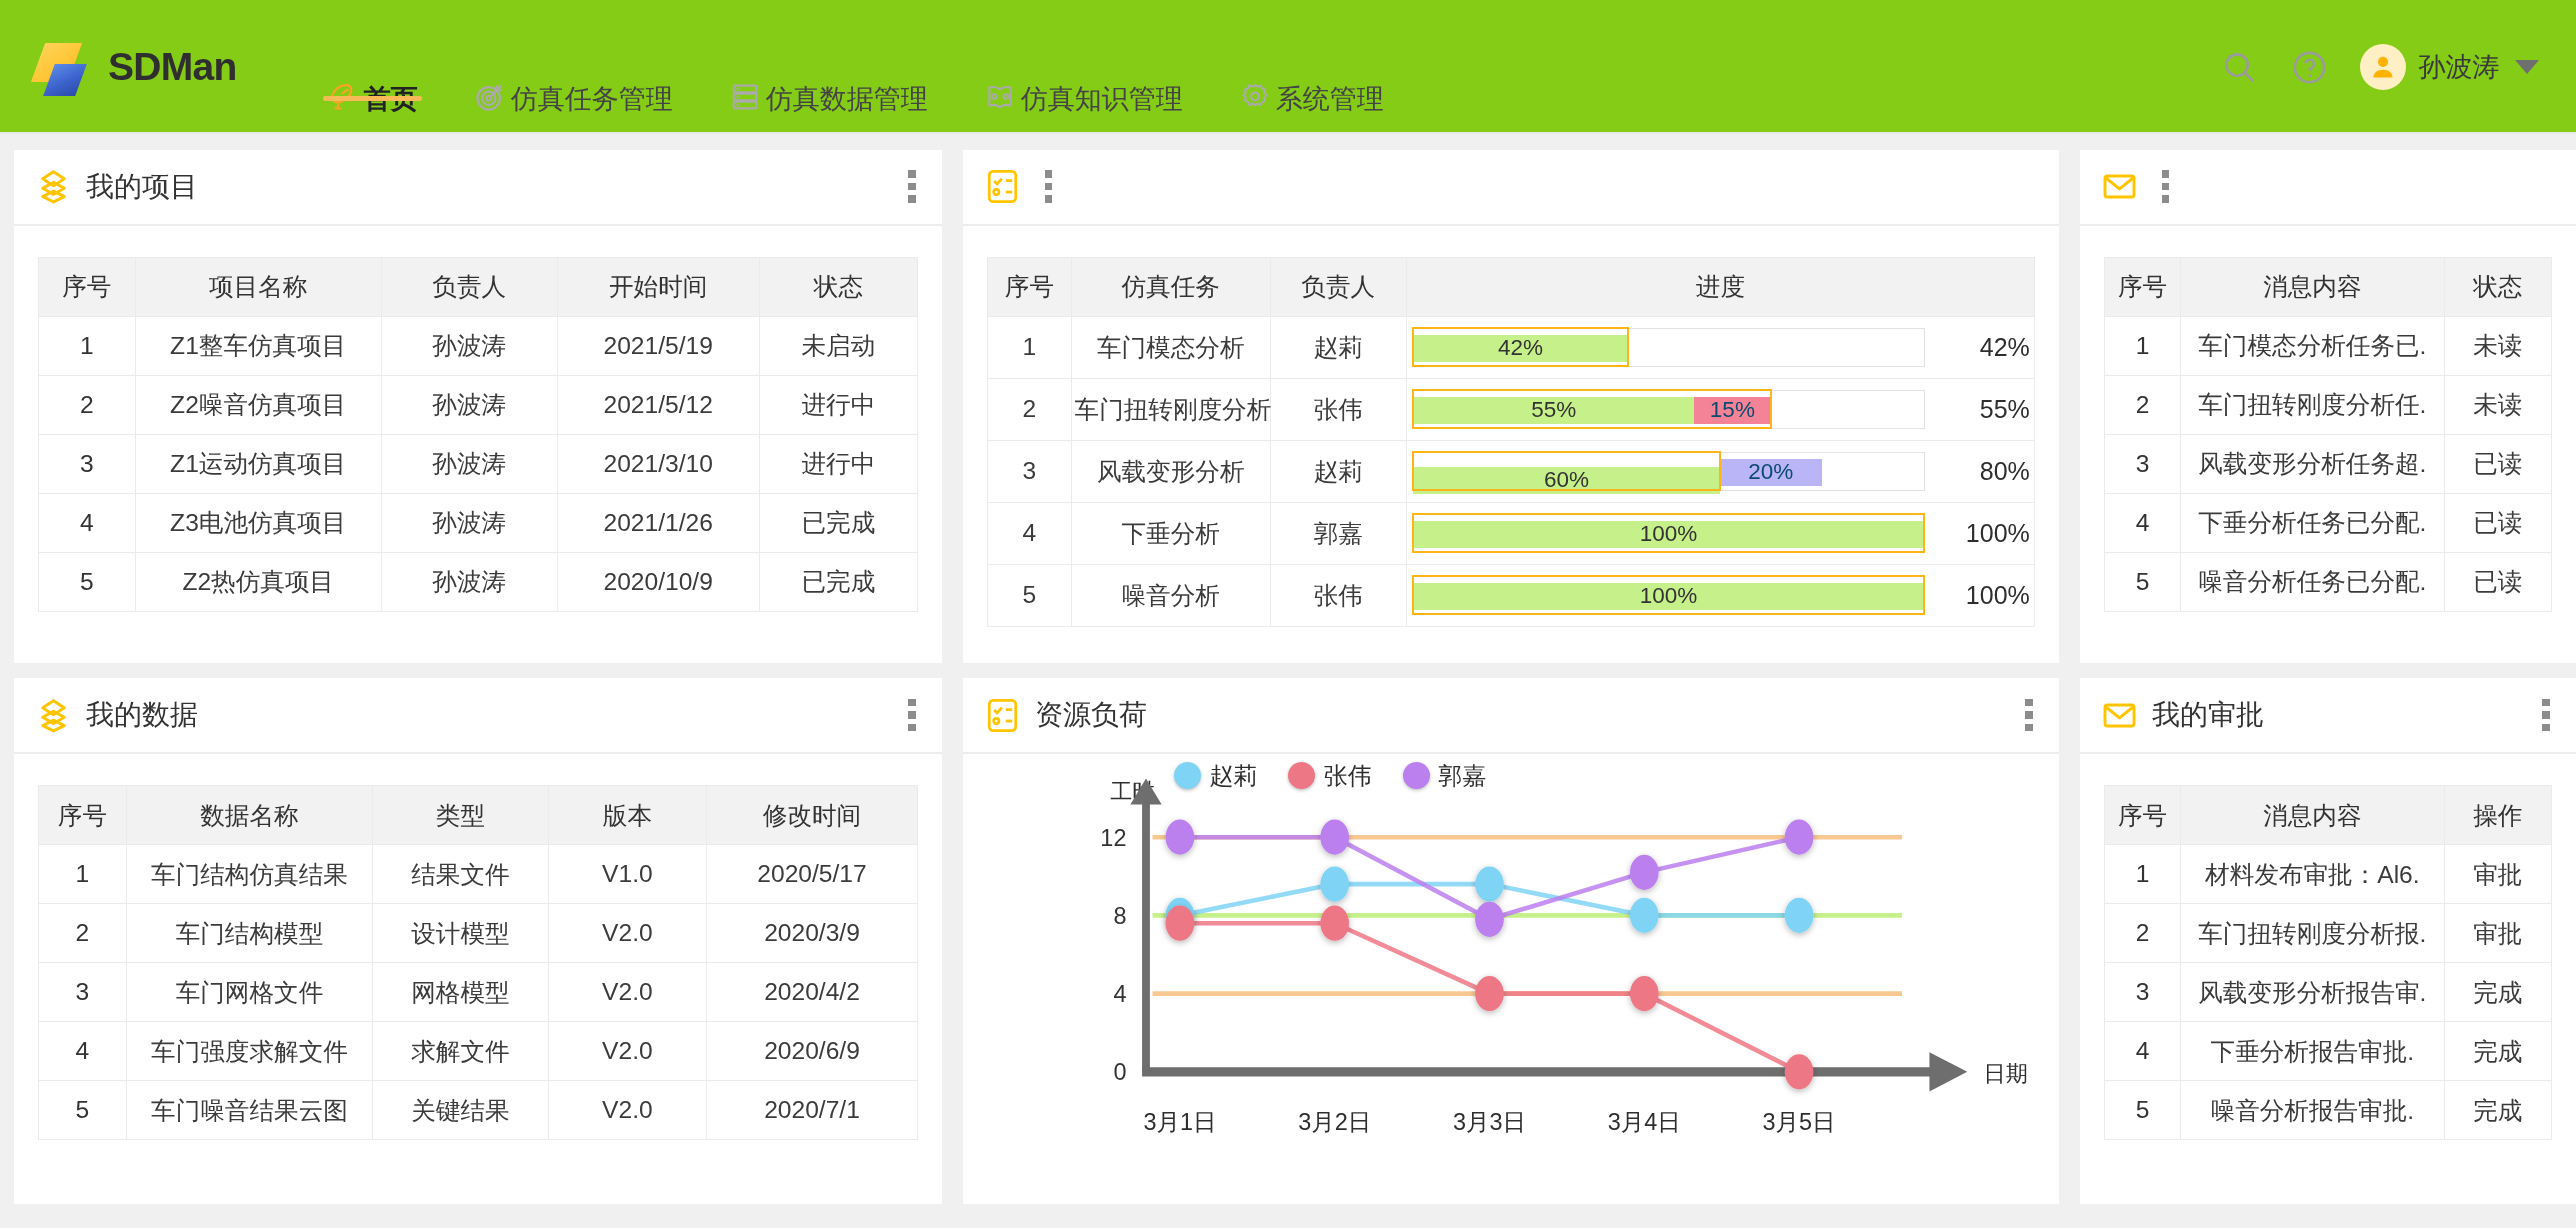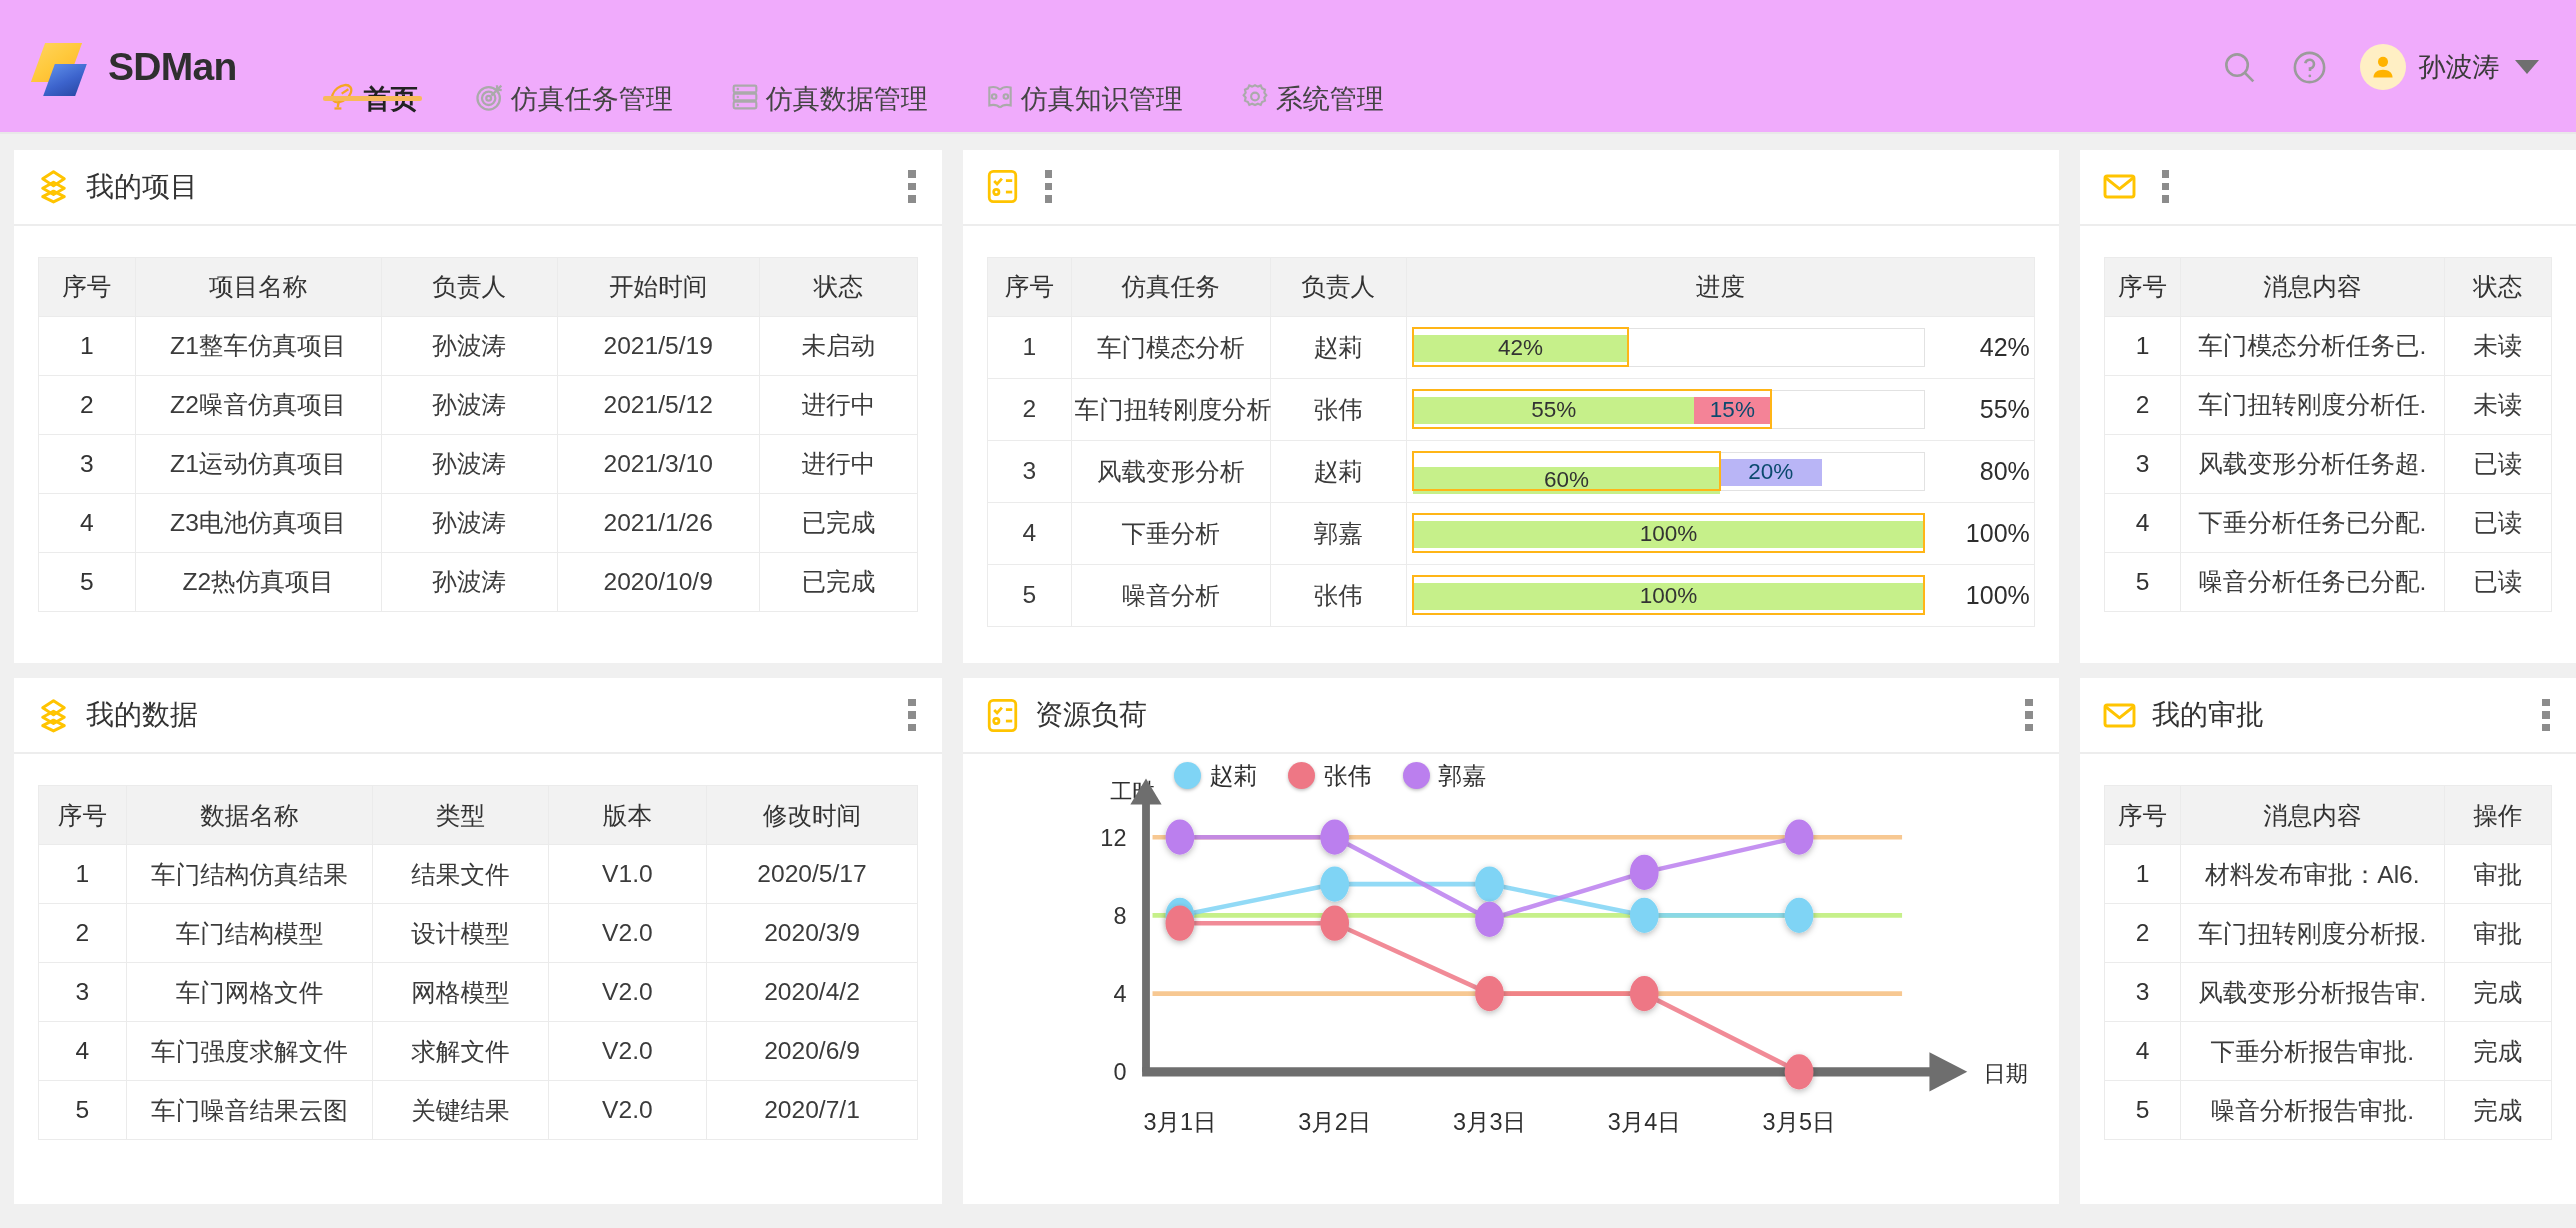--- a/index.html
+++ b/index.html
@@ -5,21 +5,21 @@
   * { box-sizing: border-box; margin: 0; padding: 0; }
   html, body {
     width: 2576px; height: 1229px;
     background: #f0f0f0;
     font-family: "Liberation Sans", "DejaVu Sans", sans-serif;
     overflow: hidden;
   }
 
   
   .topbar {
-    height: 134px; background: #f0abfc; display: flex; align-items: center;
+    height: 134px; background: #84cc16; display: flex; align-items: center;
     padding: 0 37px 0 31px; position: relative;
   }
   .topbar:after{
     content:""; position:absolute; left:0; right:0; bottom:0; height:2.1px; background:#e8e8e8;
   }
   .brand { display: flex; align-items: center; gap: 17px; flex: 0 0 auto; margin-right: 62px; }
   .logo-mark { width: 60px; height: 60px; position: relative; }
   .logo-mark .p1 {
     position:absolute; left:7px; top:5.6px; width:37px; height:39px;
     background: linear-gradient(135deg,#FFD257 0%,#FFC93C 48%,#FFB72B 100%);

